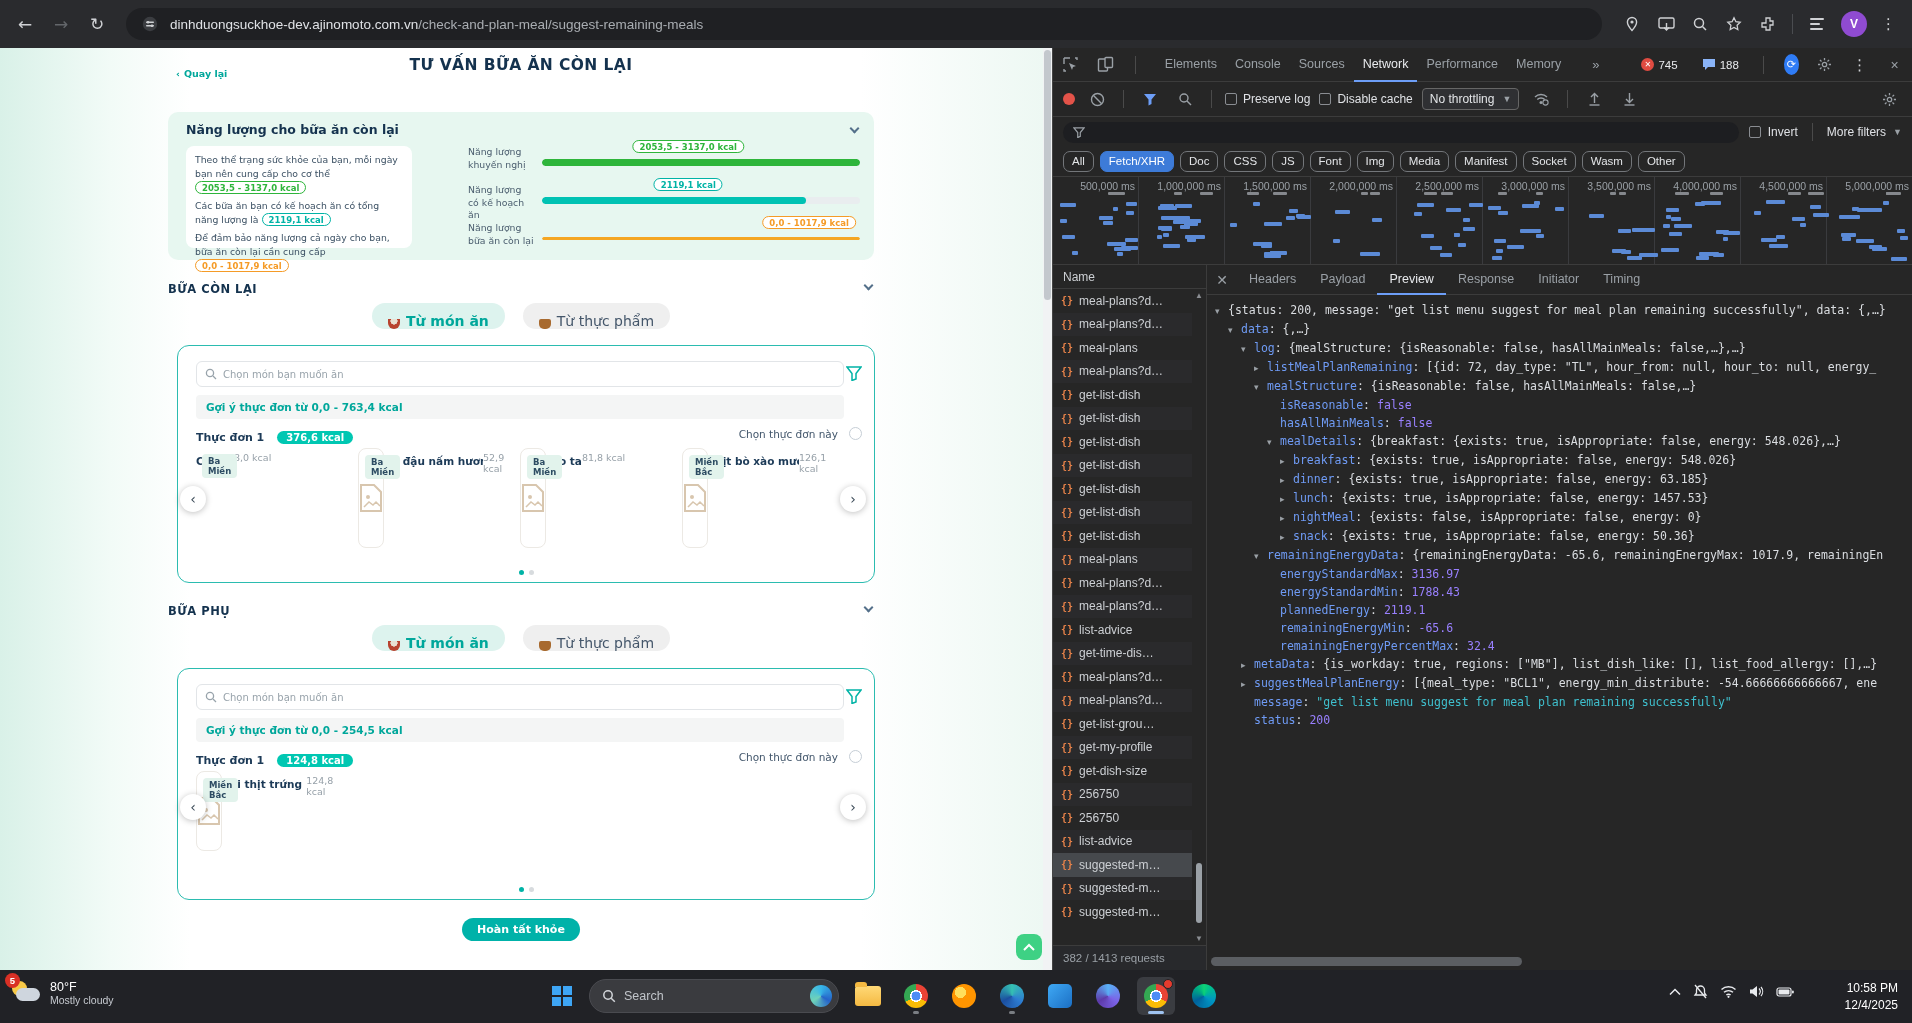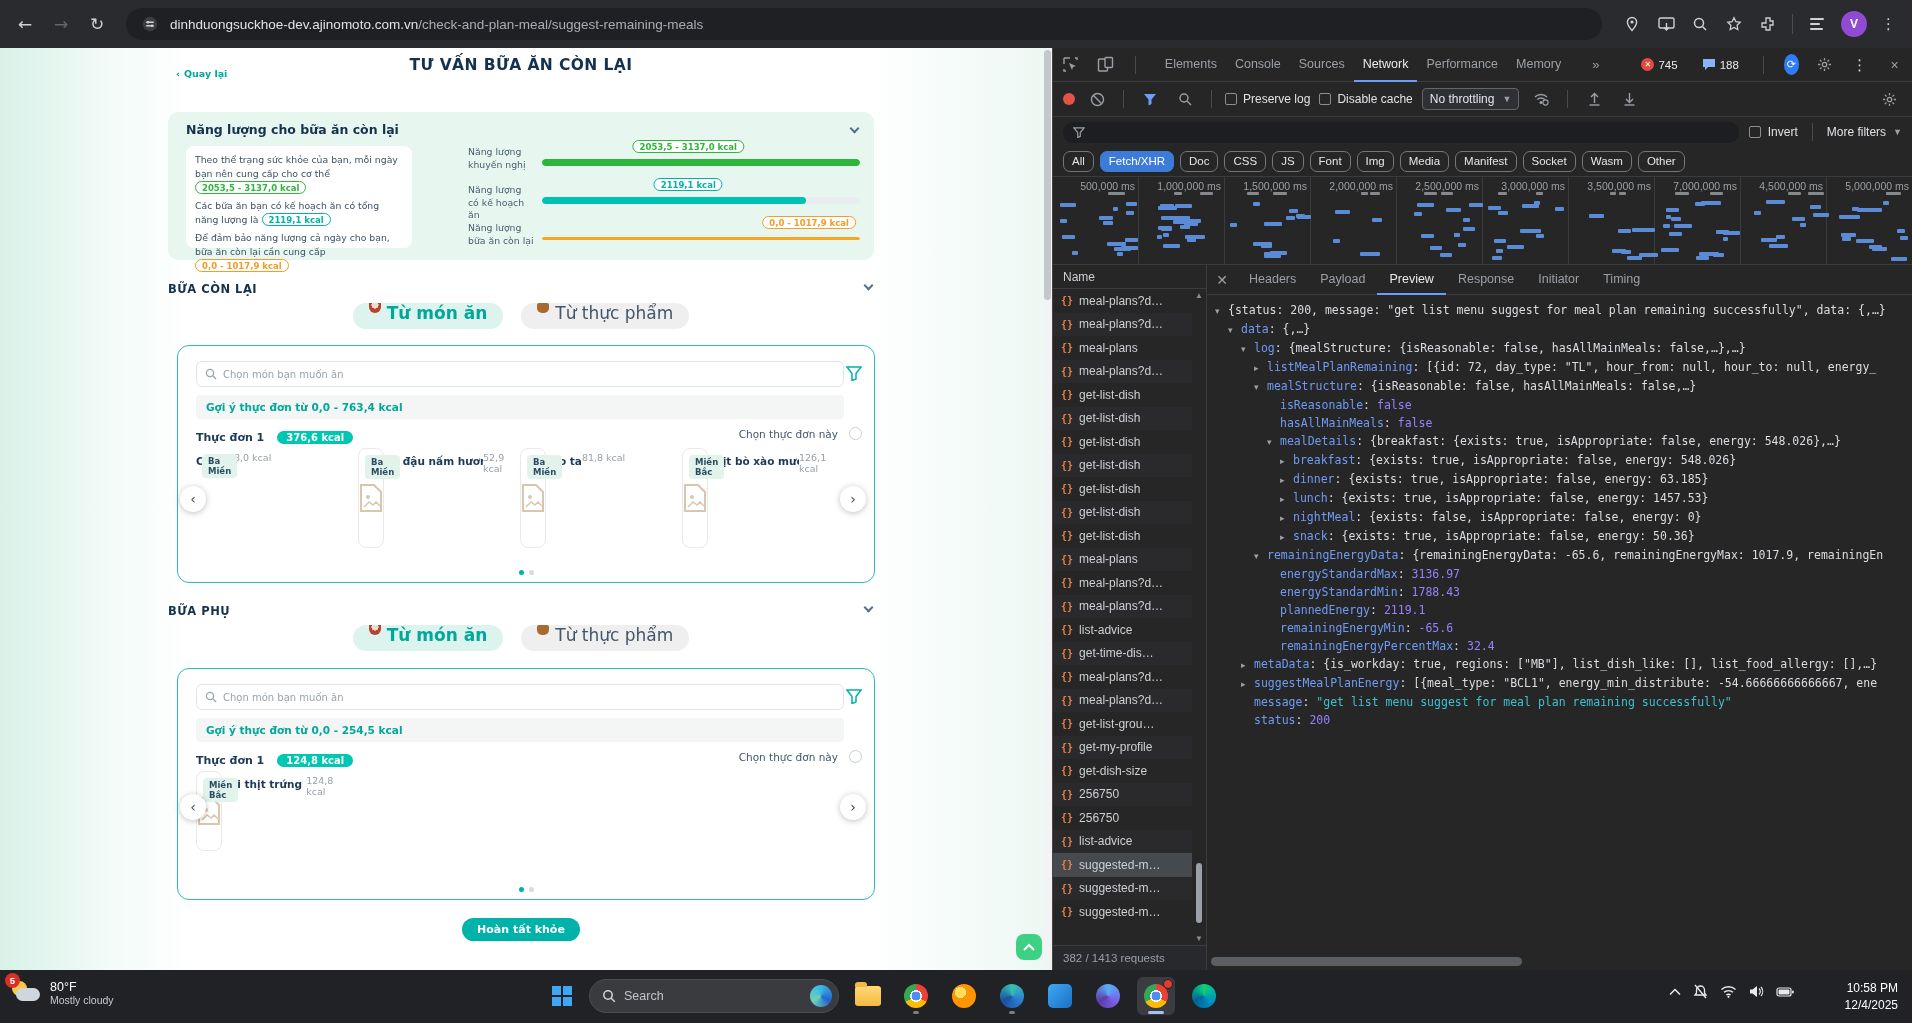--- a/index.html
+++ b/index.html
@@ -40,21 +40,21 @@
 .ebadge.pos{position:absolute;top:2px;transform:translateX(-50%)}
 .etrack{position:absolute;left:0;right:0;top:21px;height:7px;border-radius:4px;background:#e9edef;overflow:hidden}
 .etrack.thin{height:3px;top:23px;background:transparent}
 .efill{height:100%;border-radius:4px}
 .green-f{background:#2eb53b}.teal-f{background:#00c2b3}.orange-f{background:#f5a623}
 
 .sec-head{position:absolute;left:168px;width:706px;height:24px}
 .sec-head .t{font-size:11.5px;font-weight:bold;color:#14324e;letter-spacing:.5px}
 .sec-head .chev{position:absolute;right:2px;top:4px}
 .stabs{position:absolute;left:168px;width:706px;display:flex;justify-content:center;gap:18px}
-.stab{height:26px;border-radius:13px;padding:0 16px;display:flex;align-items:flex-start;gap:6px;font-size:17px;background:#efefef;color:#44566a}
+.stab{height:26px;border-radius:13px;padding:0 16px;display:flex;align-items:flex-end;gap:6px;font-size:14px;background:#efefef;color:#44566a}
 .stab.on{background:#ddf3ee;color:#00a79b;font-weight:bold}
 .stab-ic{width:12px;height:10px;display:inline-block;border-radius:2px}
 .stab-ic.bowl{background:radial-gradient(circle at 50% 20%,#e8e0d2 0 35%,transparent 36%),#b8432f;border-radius:0 0 7px 7px}
 .stab-ic.basket{background:#a86a2f;border-radius:2px 2px 5px 5px}
 .mcard{position:absolute;left:177px;width:698px;background:#fff;border:1.5px solid #2bbcb0;border-radius:12px}
 .srch{position:absolute;left:18px;top:15px;width:648px;height:26px;border:1px solid #e2e5e8;border-radius:6px;display:flex;align-items:center;padding:0 8px;gap:6px}
 .srch input{border:0;outline:0;flex:1;font-size:10px;color:#5a676f;font-family:"DejaVu Sans",sans-serif;background:transparent}
 .srch input::placeholder{color:#98a3ab}
 .filter-ic{position:absolute;right:12px;top:20px}
 .sugg{position:absolute;left:18px;top:49px;width:648px;height:24px;background:#f4f5f5;border-radius:4px;line-height:24px;padding:0 10px;font-size:10.5px;font-weight:bold;color:#00a79b}
@@ -569,21 +569,21 @@
       <div class="tseg">
         <span class="tlabel">2,500,000 ms</span>
       </div>
       <div class="tseg">
         <span class="tlabel">3,000,000 ms</span>
       </div>
       <div class="tseg">
         <span class="tlabel">3,500,000 ms</span>
       </div>
       <div class="tseg">
-        <span class="tlabel">7,000,000 ms</span>
+        <span class="tlabel">4,000,000 ms</span>
       </div>
       <div class="tseg">
         <span class="tlabel">4,500,000 ms</span>
       </div>
       <div class="tseg">
         <span class="tlabel">5,000,000 ms</span>
       </div>
       <div id="tblocks">
         <div class="tblk" style="left:46px;top:39px;width:14px"></div>
         <div class="tblk" style="left:72px;top:61px;width:13px"></div>

